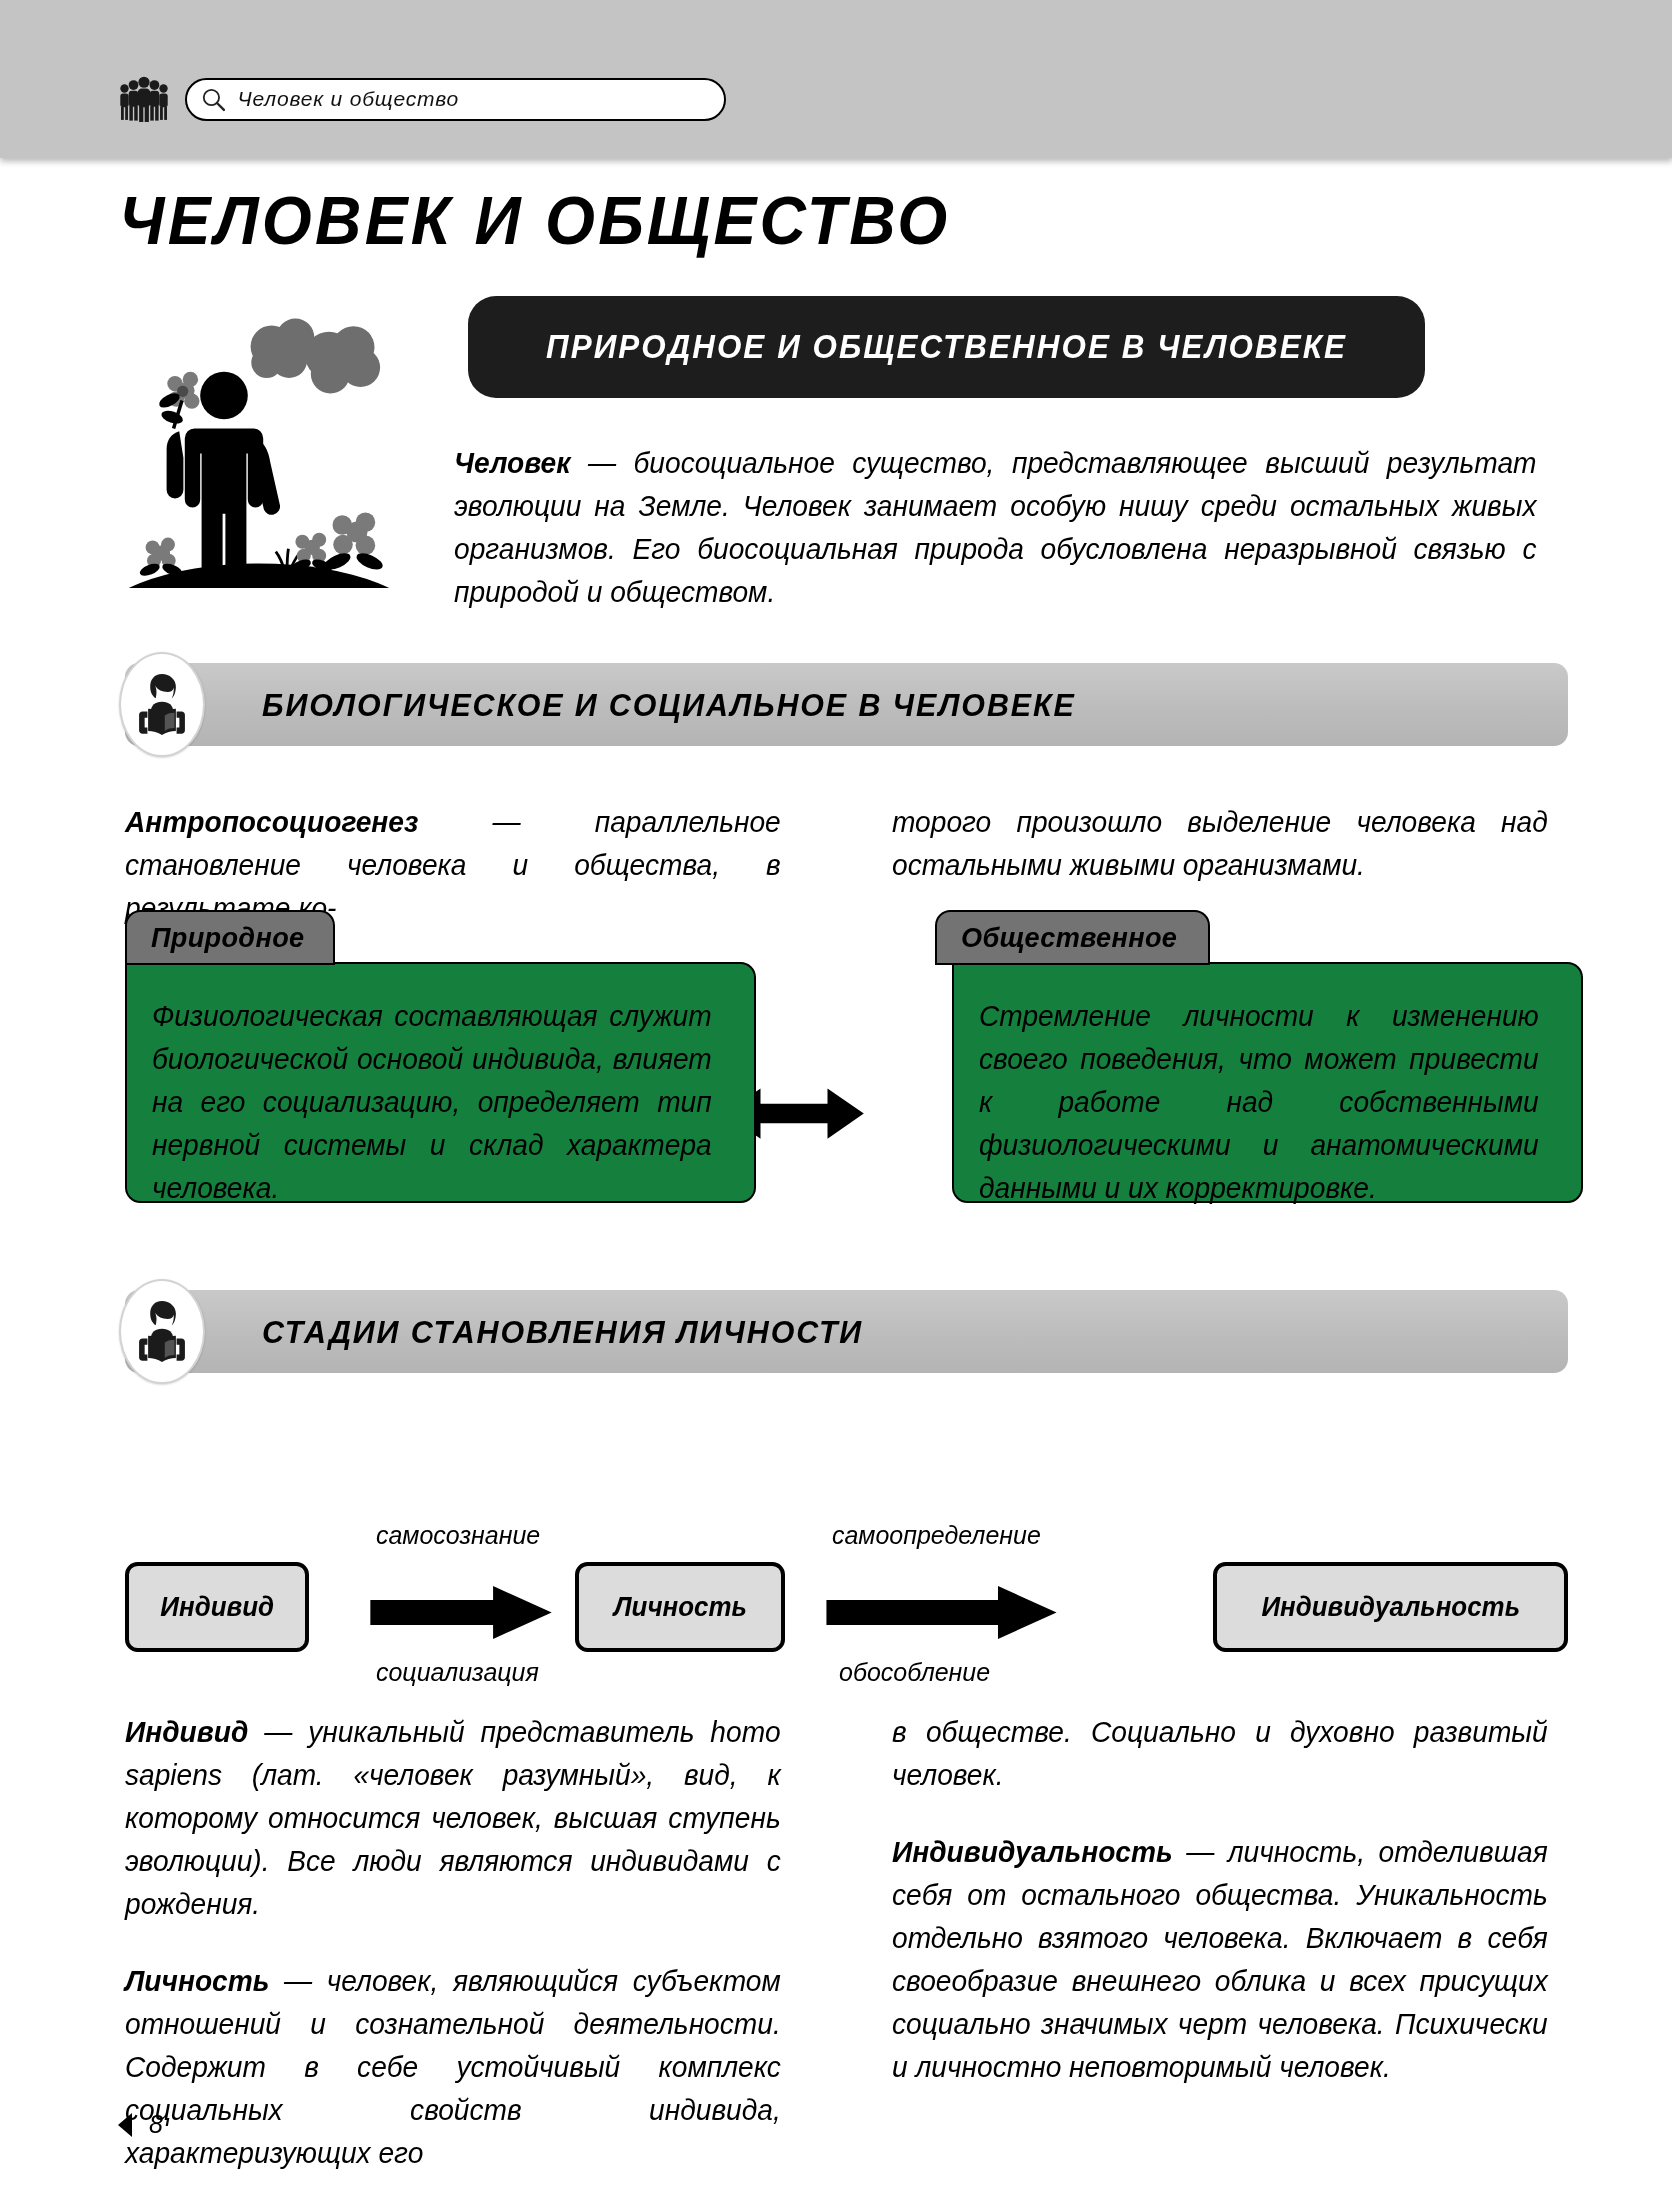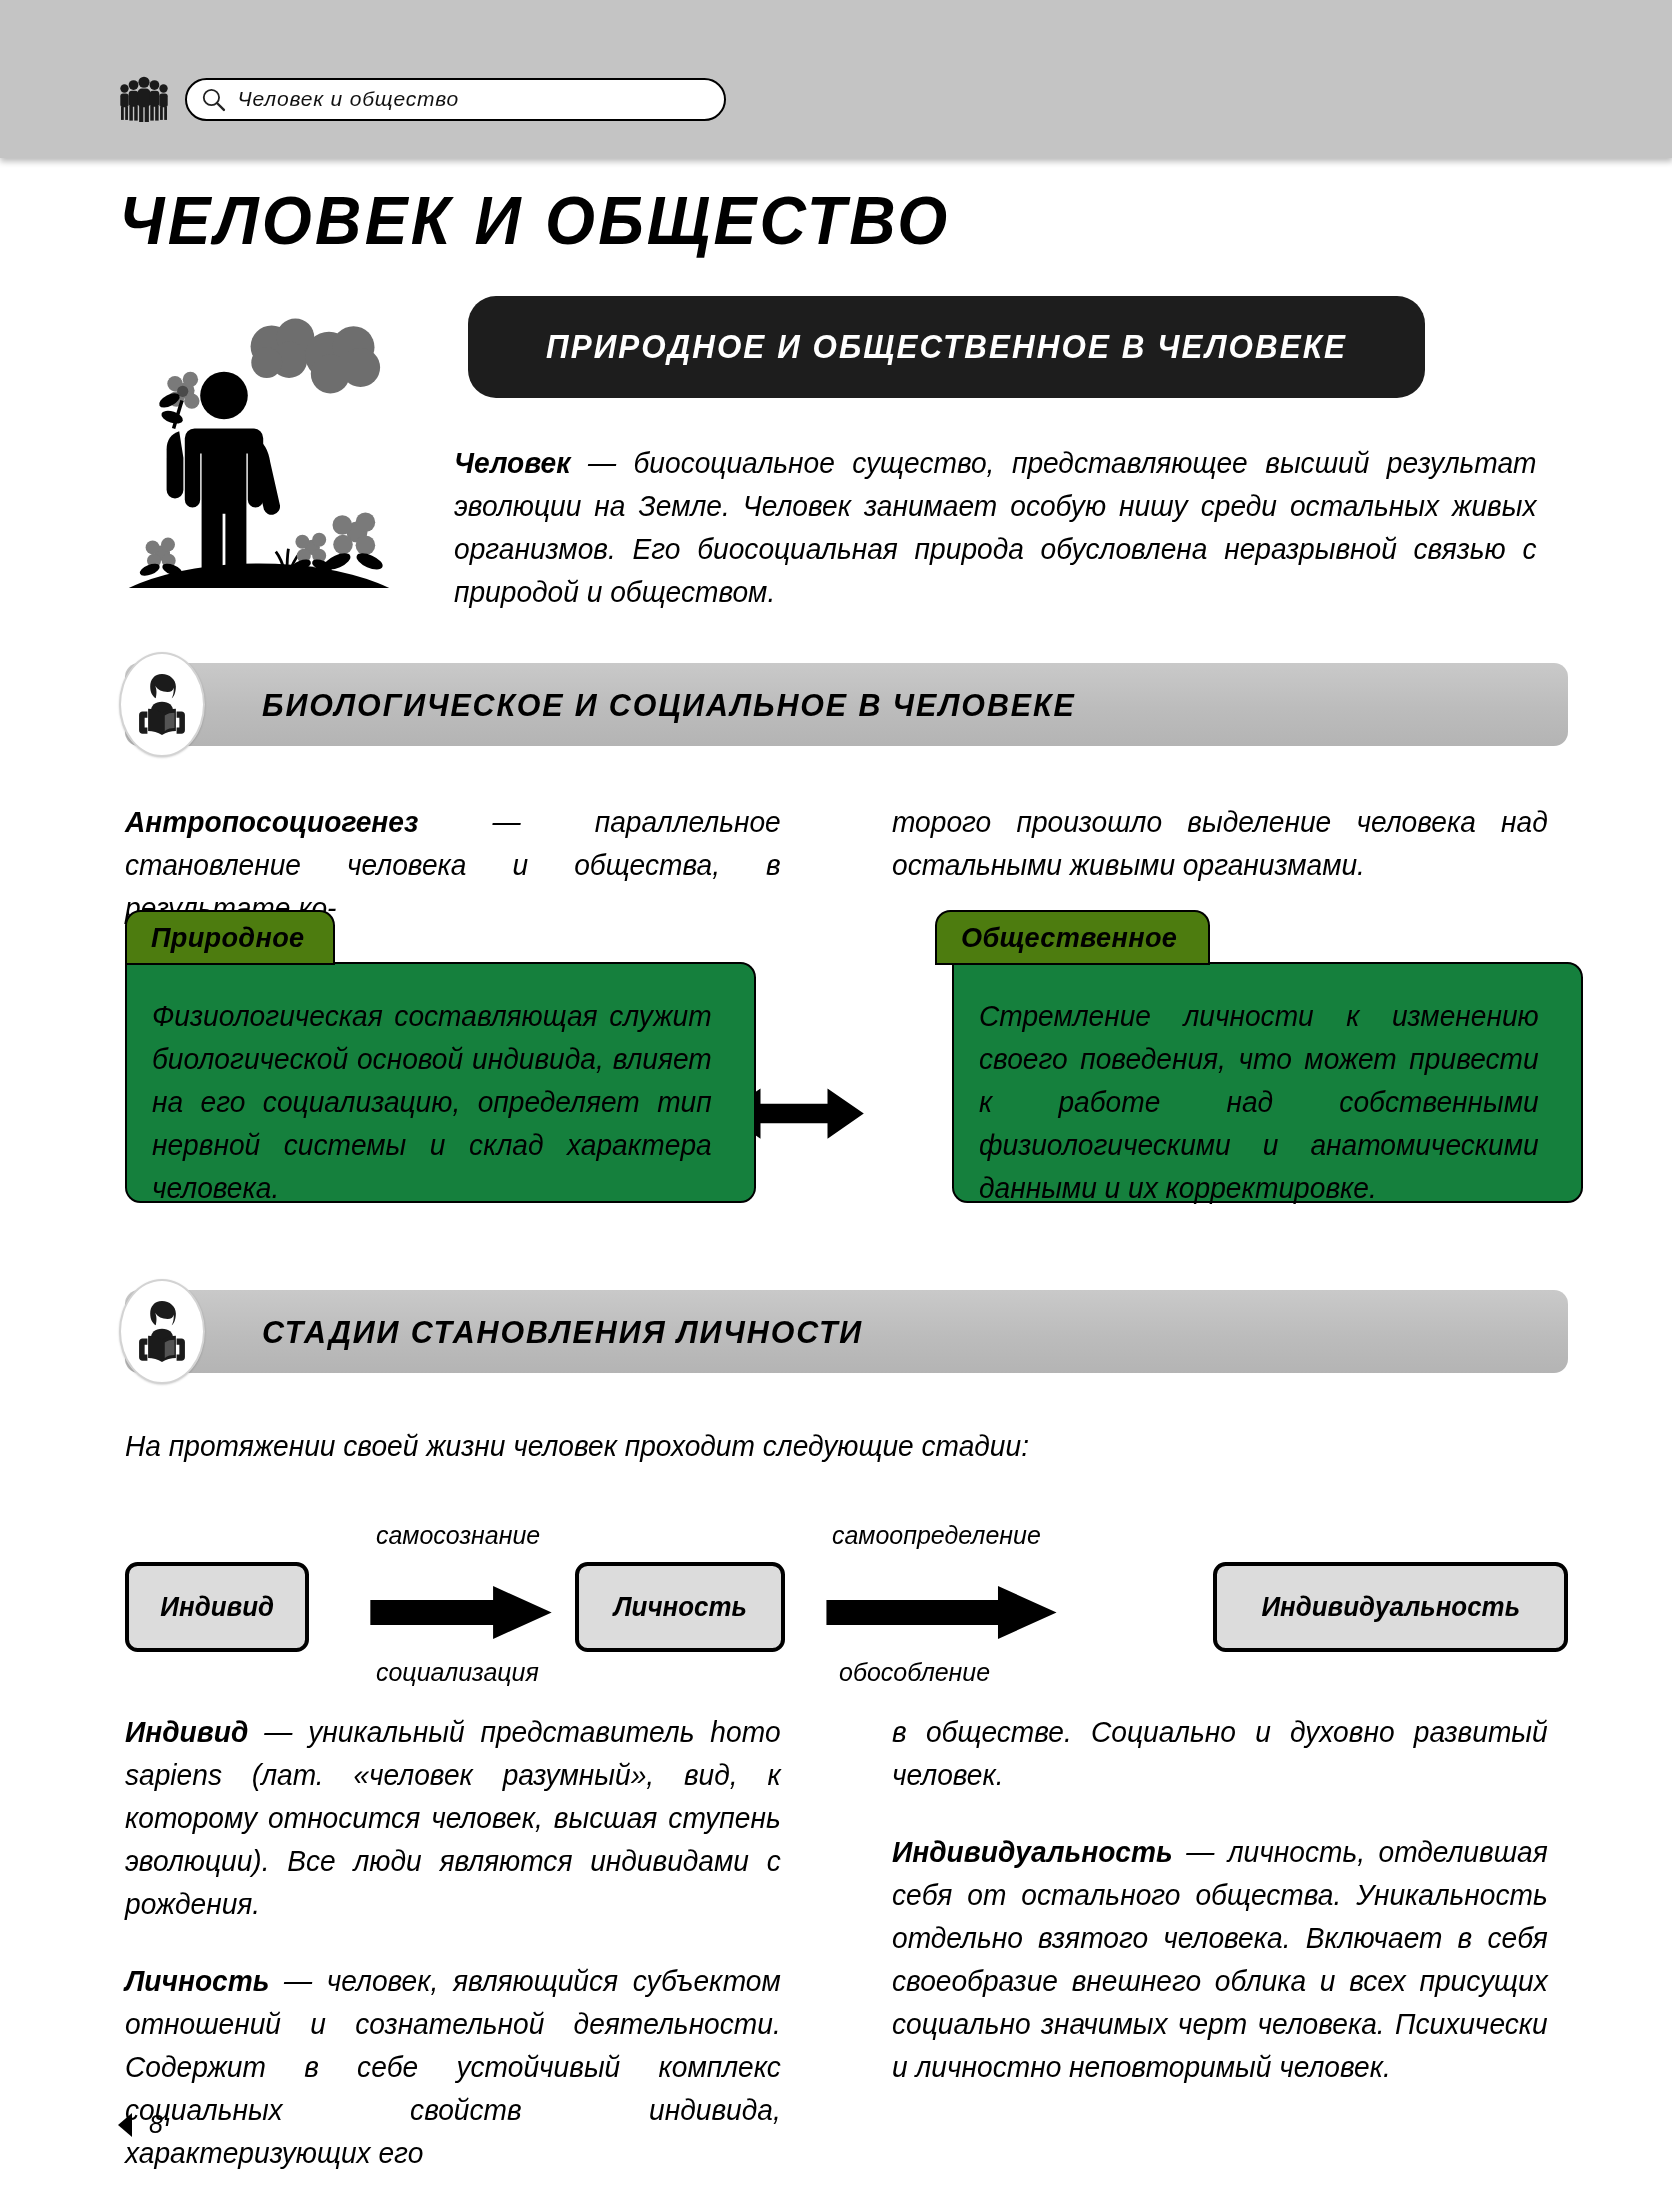--- a/index.html
+++ b/index.html
@@ -111,21 +111,21 @@
     text-align: justify; text-justify: inter-word;
     color: #000;
     transform: scaleX(0.97); transform-origin: left top;
   }
   .body-text b { font-weight: bold; }
 
   
   .tabbox { position: absolute; }
   .tabbox .tab {
     position: absolute; top: 0; left: 0;
-    background: #4d7c0f;
+    background: #737373;
     border: 2.8px solid #000;
     border-radius: 15.4px 15.4px 0 0;
     height: 55px;
     display: flex; align-items: center;
     padding: 0 24px 0 24px;
     z-index: 2;
   }
   .tabbox .tab span {
     font-size: 28px; font-weight: bold; letter-spacing: 0.3px; color: #000;
     white-space: nowrap;
@@ -367,23 +367,20 @@
           <path d="M8 58c-3 0-5 2-5 5v22c0 3 2 5 5 5h7v-9h-4v-14h4v-9H8z"></path>
           <path d="M64 58h-7v9h4v14h-4v9h7c3 0 5-2 5-5V63c0-3-2-5-5-5z"></path>
           <path d="M36 60c-6-4-13-6-20-6v32c7 0 14 2 20 6 6-4 13-6 20-6V54c-7 0-14 2-20 6z"></path>
           <path d="M40 64c4-3 9-4 14-4v22c-5 0-10 1-14 4V64z" fill="#fff" opacity="0.25"></path>
         </g>
       </svg>
     </div>
     <div class="htext">СТАДИИ  СТАНОВЛЕНИЯ  ЛИЧНОСТИ</div>
   </div>
 
-  <div class="two-col" style="top:1425px;">
-    <div class="body-text" style="width:1443px;">На протяжении своей жизни человек проходит следующие стадии:</div>
-  </div>
 
   <div class="flow" style="top:1520px;">
 
     <div class="flow-box" style="left:0px; top:42px; width:184px;">
       <span>Индивид</span>
     </div>
 
     <svg class="flow-arrow" style="left:245px; top:66px; width:182px;" viewBox="0 0 260 76">
       <polygon fill="#000" points="0,20 176,20 176,0 260,38 176,76 176,56 0,56"></polygon>
     </svg>

